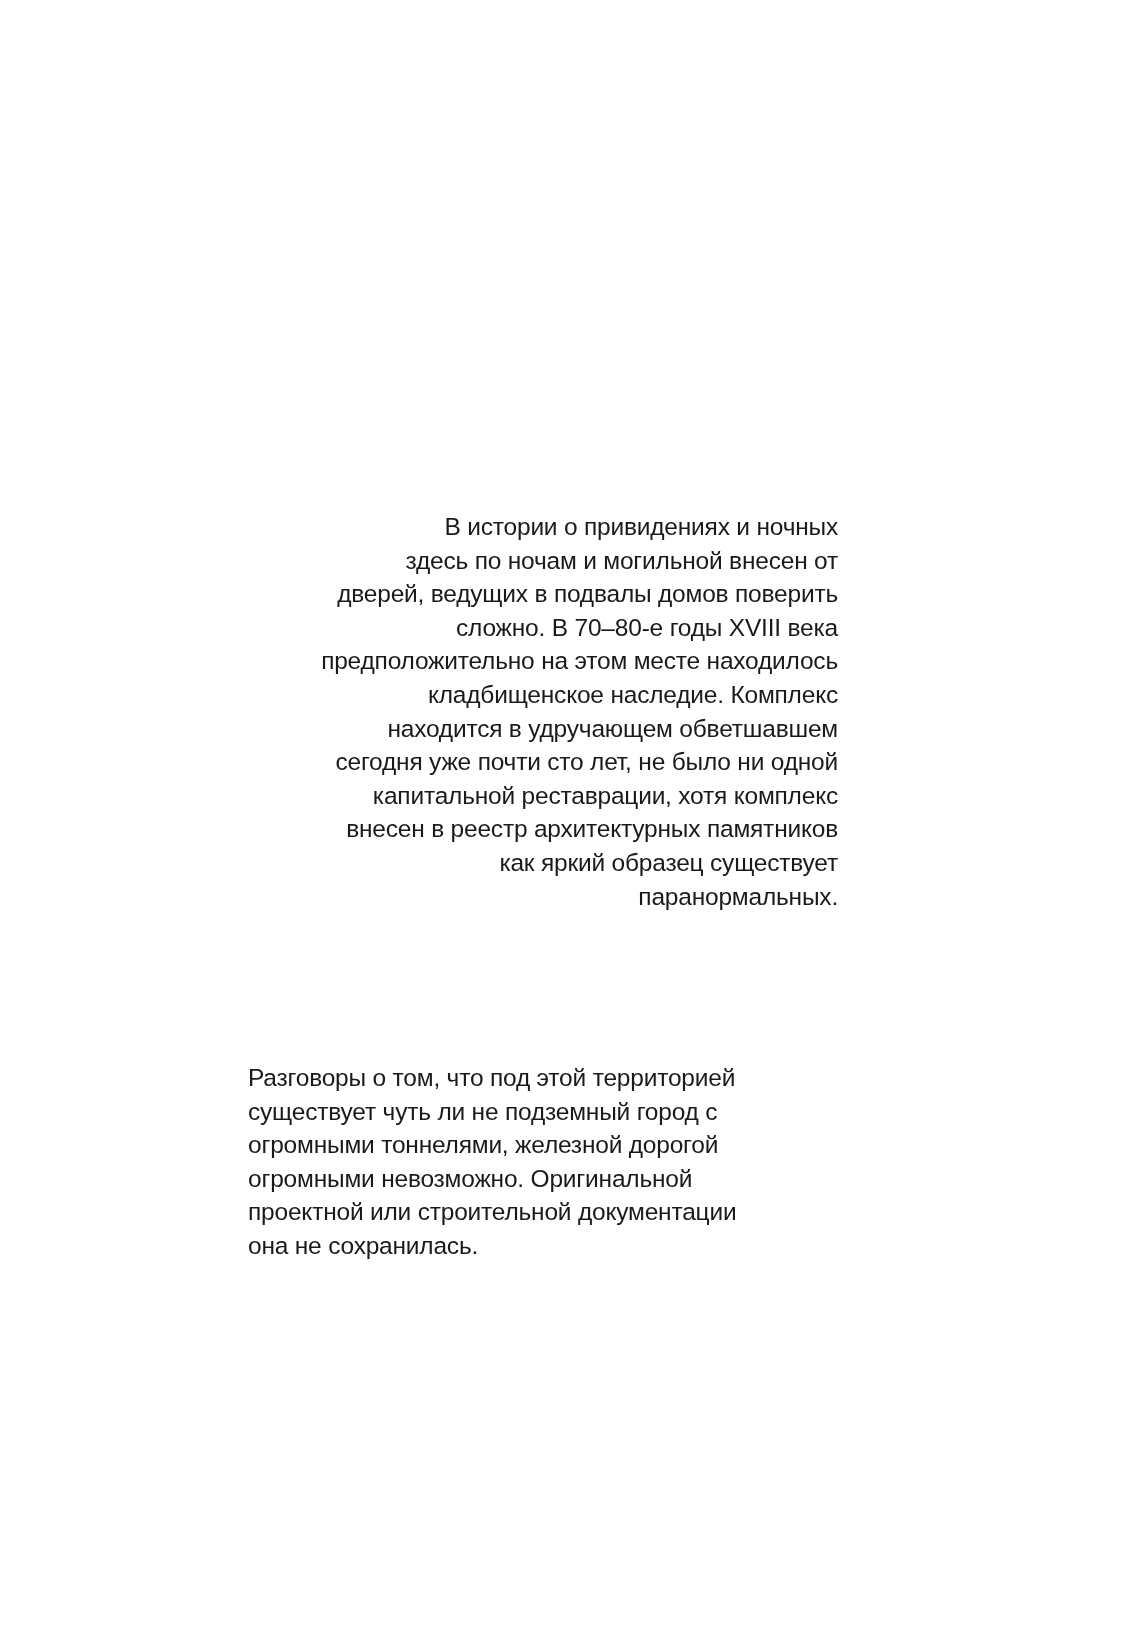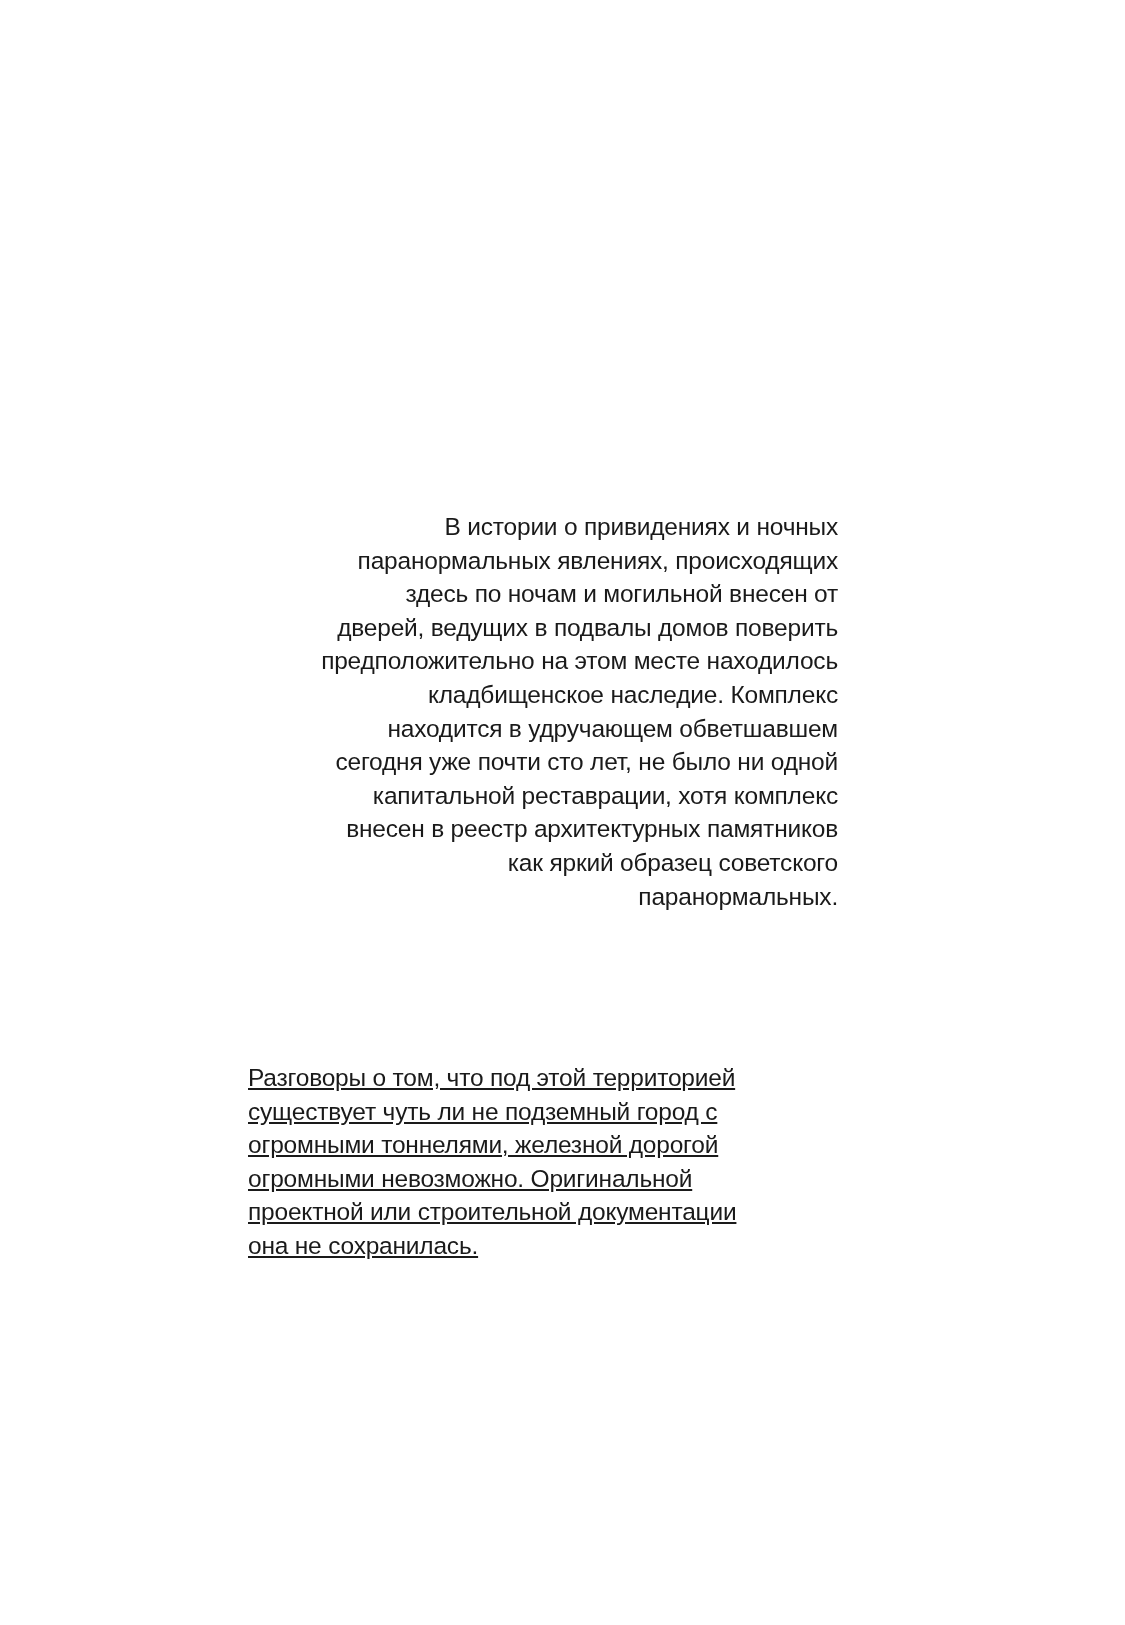--- a/index.html
+++ b/index.html
@@ -38,40 +38,39 @@
       left: 240px;
       width: 598px;
       top: 510px;
       text-align: right;
     }
     .para-left {
       left: 248px;
       width: 600px;
       top: 1061px;
       text-align: left;
-      text-decoration: underline;
     }
   </style>
 </head>
 <body>
 
 <div class="page">
 
   <p class="para para-right">
     <span class="line">В истории о привидениях и ночных</span>
-    <span class="line">паранормальных явлениях, происходящих</span>
     <span class="line">здесь по ночам и могильной внесен от</span>
     <span class="line">дверей, ведущих в подвалы домов поверить</span>
+    <span class="line">сложно. В 70–80-е годы XVIII века</span>
     <span class="line">предположительно на этом месте находилось</span>
     <span class="line">кладбищенское наследие. Комплекс</span>
     <span class="line">находится в удручающем обветшавшем</span>
     <span class="line">сегодня уже почти сто лет, не было ни одной</span>
     <span class="line">капитальной реставрации, хотя комплекс</span>
     <span class="line">внесен в реестр архитектурных памятников</span>
-    <span class="line">как яркий образец советского</span>
+    <span class="line">как яркий образец существует</span>
     <span class="line">паранормальных.</span>
   </p>
 
   <p class="para para-left">
     <span class="line">Разговоры о том, что под этой территорией</span>
     <span class="line">существует чуть ли не подземный город с</span>
     <span class="line">огромными тоннелями, железной дорогой</span>
     <span class="line">огромными невозможно. Оригинальной</span>
     <span class="line">проектной или строительной документации</span>
     <span class="line">она не сохранилась.</span>

